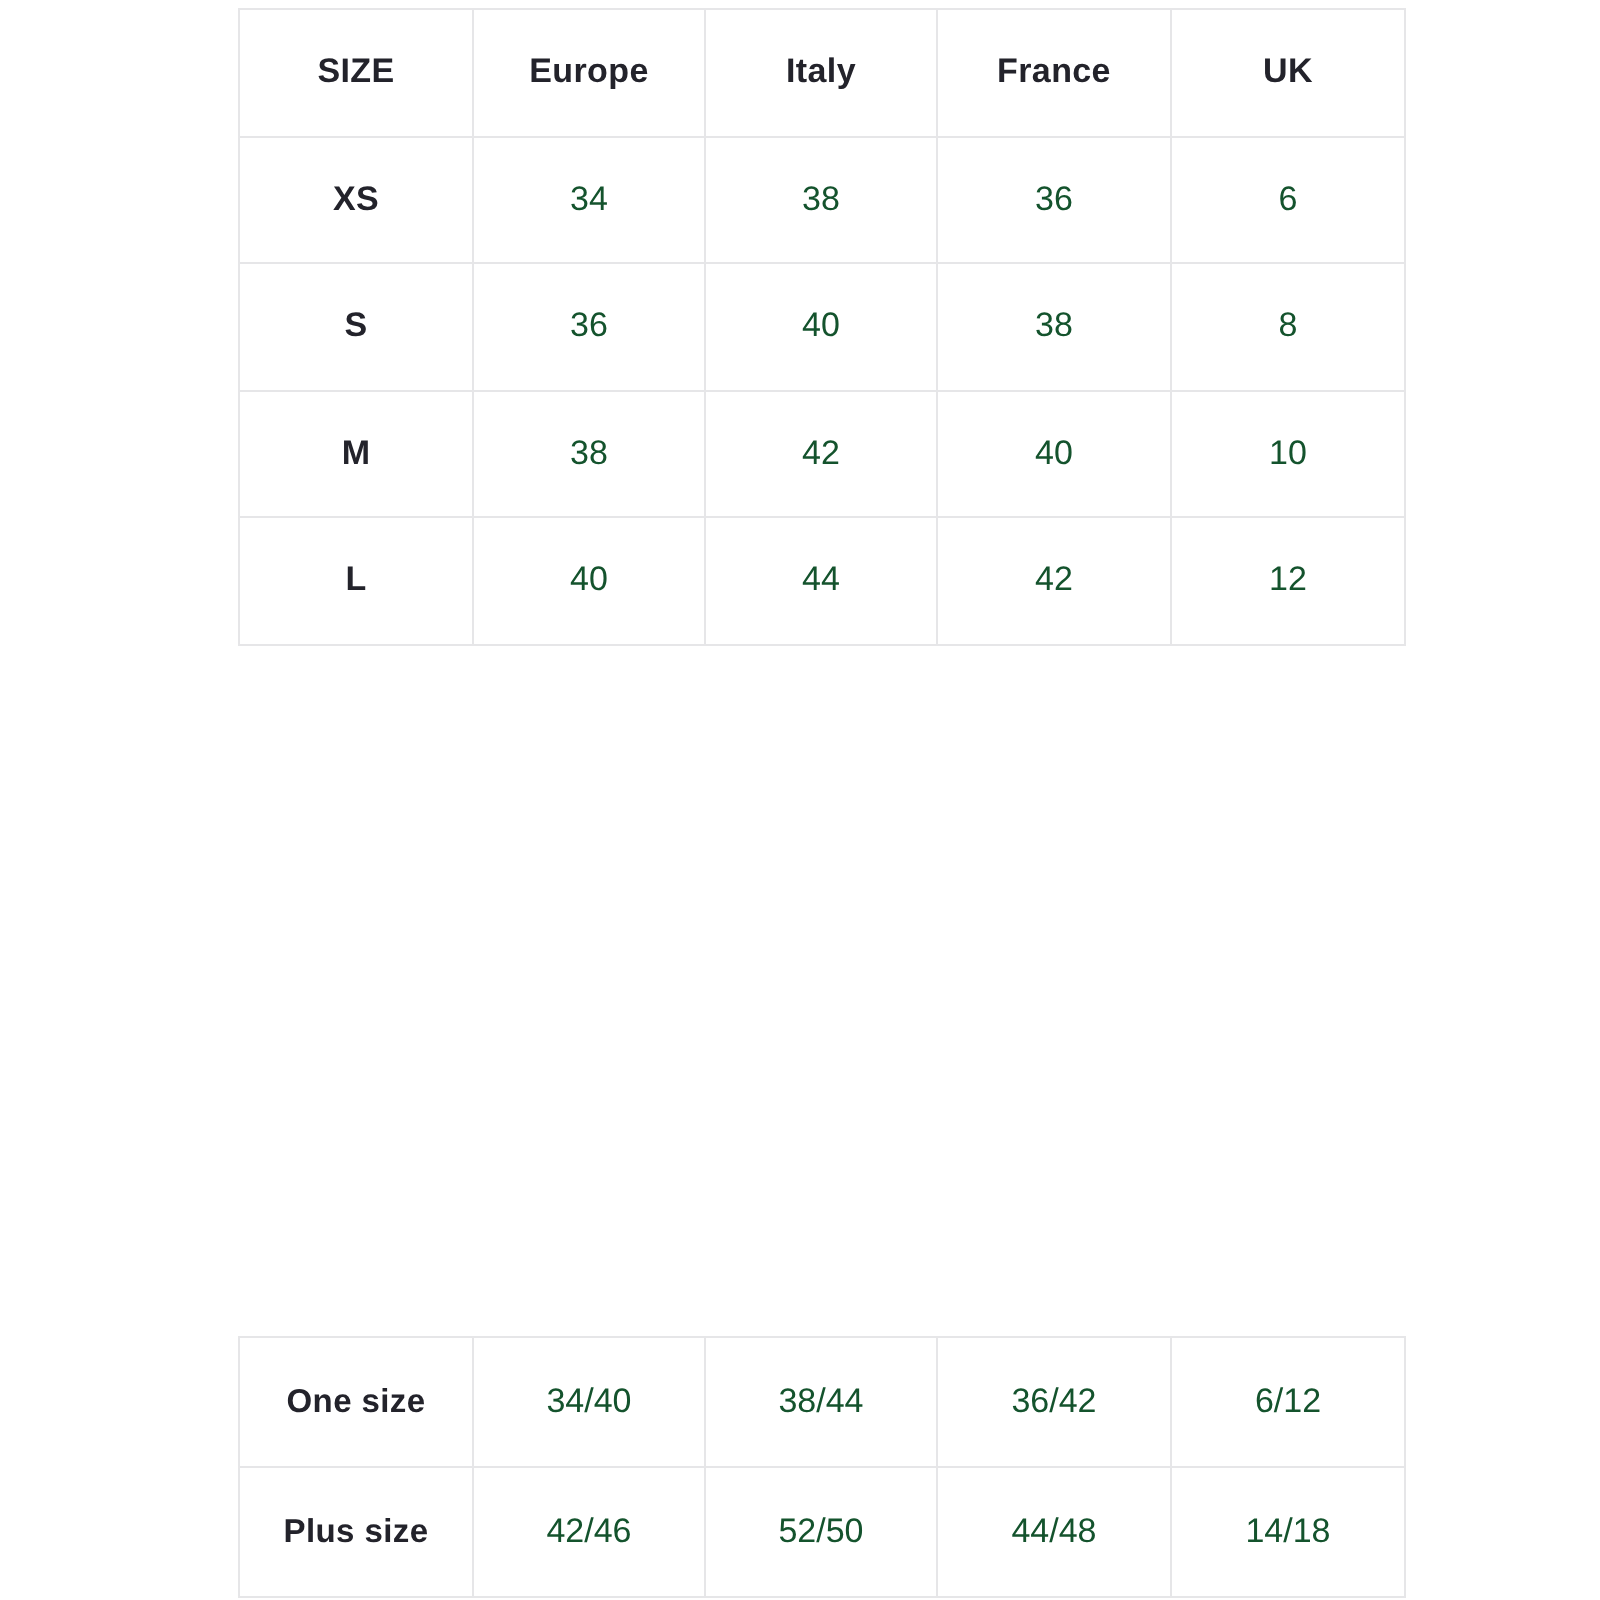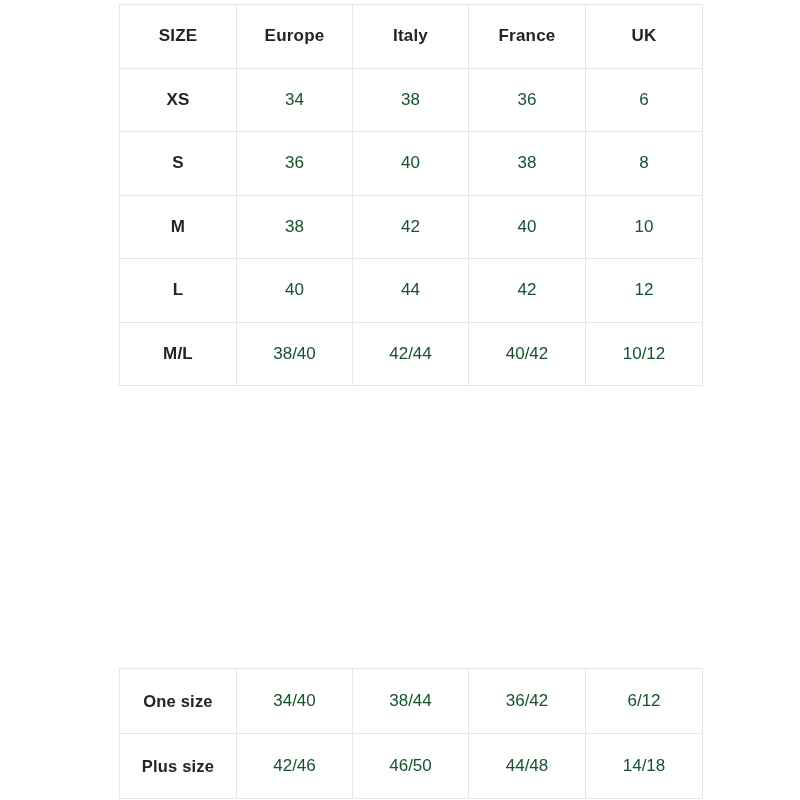--- a/index.html
+++ b/index.html
@@ -114,27 +114,20 @@
           <td class="val">40</td>
           <td class="val">10</td>
         </tr>
         <tr>
           <td class="rowhead">L</td>
           <td class="val">40</td>
           <td class="val">44</td>
           <td class="val">42</td>
           <td class="val">12</td>
         </tr>
-        <tr>
-          <td class="rowhead">M/L</td>
-          <td class="val">38/40</td>
-          <td class="val">42/44</td>
-          <td class="val">40/42</td>
-          <td class="val">10/12</td>
-        </tr>
       </tbody>
     </table>
   </div>
 
   <div class="table-wrap" id="second-table-wrap">
     <table class="size-table" id="second-table">
       <colgroup>
         <col class="c0">
           <col class="c1">
           <col class="c2">
@@ -145,21 +138,21 @@
         <tr>
           <td class="rowhead">One size</td>
           <td class="val">34/40</td>
           <td class="val">38/44</td>
           <td class="val">36/42</td>
           <td class="val">6/12</td>
         </tr>
         <tr>
           <td class="rowhead">Plus size</td>
           <td class="val">42/46</td>
-          <td class="val">46/50</td>
+          <td class="val">52/50</td>
           <td class="val">44/48</td>
           <td class="val">14/18</td>
         </tr>
       </tbody>
     </table>
   </div>
 
 </div>
 
 </body></html>

